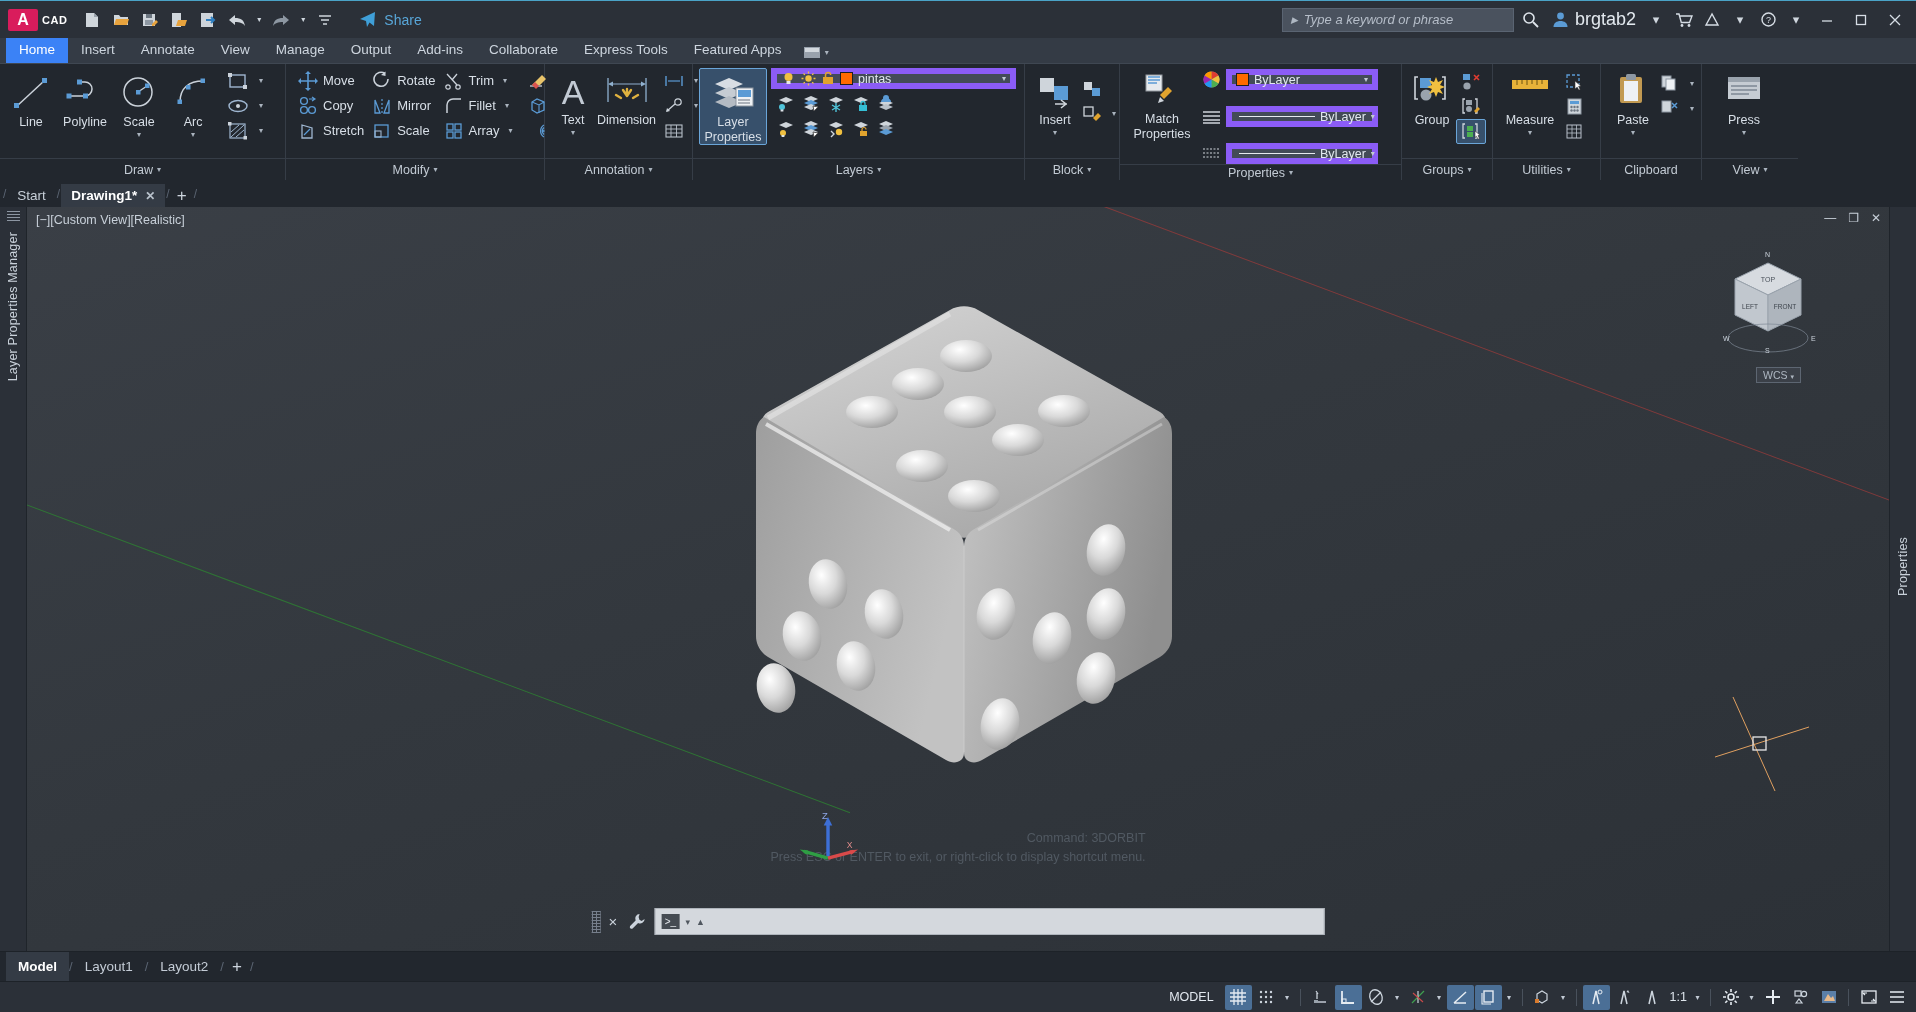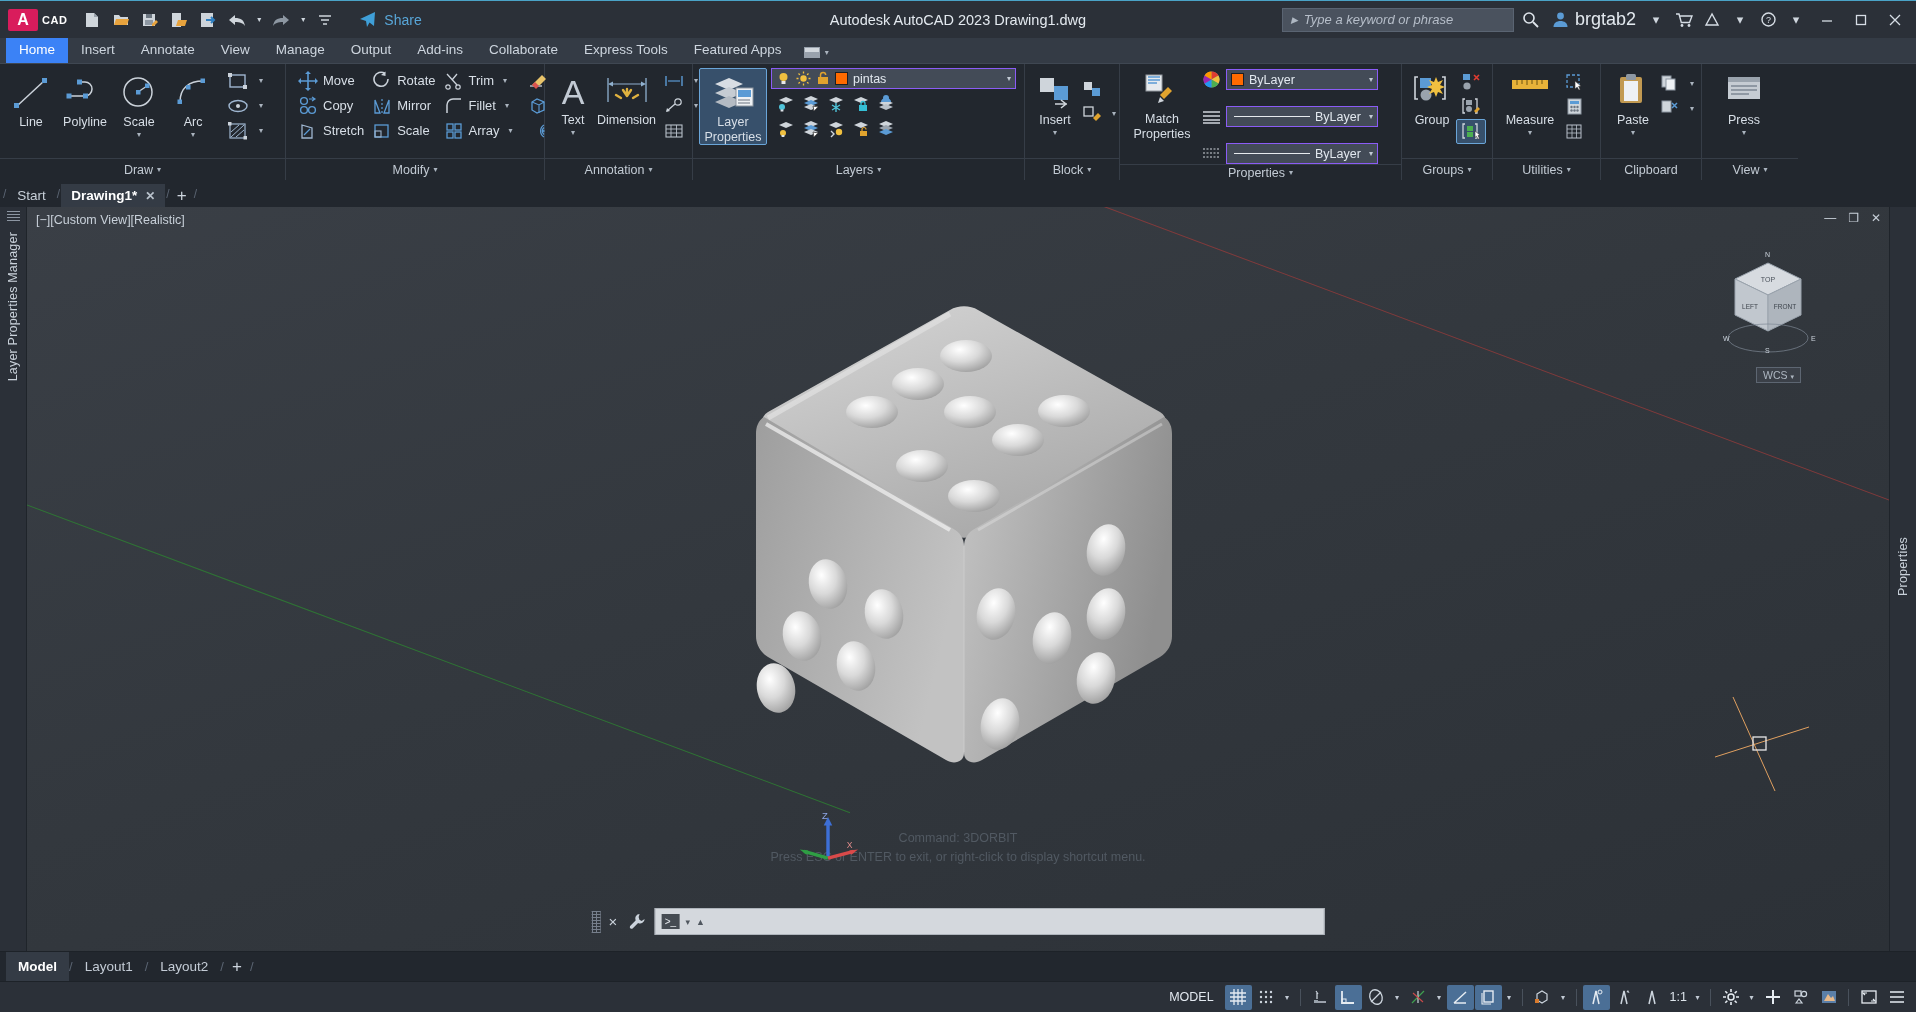--- a/index.html
+++ b/index.html
@@ -74,21 +74,21 @@
 
   .smallrow{ display:flex; align-items:center; gap:5px; height:25px; padding:0 4px; cursor:pointer; border-radius:2px;}
   .smallrow .lbl{ font-size:13px; color:#d8dfe7; }
   .smallcol{ display:flex; flex-direction:column; }
   .caret{ font-size:8px; color:#aab3be; width:12px; text-align:center; }
 
   .iconcell{ width:30px;height:25px;display:flex;align-items:center;justify-content:center;cursor:pointer;border-radius:2px;}
 
   
   .combo{
-    height:21px;background:#434b57;border:1px solid #8b5cf6;display:flex;align-items:center;
+    height:21px;background:#434b57;border:6px solid #8b5cf6;display:flex;align-items:center;
     gap:5px;padding:0 4px;cursor:pointer;
   }
   .combo .txt{ font-size:12.5px;color:#e2e8ef;flex:1; }
   .combo .dd{ font-size:8px;color:#c2cad4; margin-left:auto;}
   .swatch{ width:13px;height:13px;border:1px solid #1b1f25; }
 
   .lingrid{ display:grid; grid-template-columns:repeat(5,25px); grid-auto-rows:25px; }
 
   
   .filetabs{ height:27px;background:#22272e;display:flex;align-items:flex-end;flex:0 0 27px;padding-left:2px;}
@@ -136,21 +136,21 @@
   }
   .cube{ position:absolute; right:66px; top:38px; width:110px;height:110px; z-index:7;}
   .wcs{
     position:absolute;right:88px;top:160px;font-size:10.5px;color:#aeb7c2;border:1px solid #5d6672;
     padding:1px 6px; background:#3b4048; cursor:pointer;
   }
   .crosshair{ position:absolute; right:80px; bottom:160px; width:94px;height:94px; z-index:5;}
   .ucs{ position:absolute; left:50%; bottom:86px; width:70px;height:60px; margin-left:-165px; z-index:6;}
   .cmdecho{
     position:absolute; left:50%; bottom:84px; transform:translateX(-50%);
-    font-size:12.5px; color:#515962; z-index:4; text-align:center; white-space:nowrap;
+    font-size:12.5px; color:#515962; z-index:4; text-align:right; white-space:nowrap;
   }
   .cmdecho div{ line-height:19px; }
 
   
   .cmdbar{
     position:absolute; left:50%; bottom:16px; transform:translateX(-50%);
     display:flex;align-items:center;gap:6px; z-index:9;
   }
   .cmdgrip{ width:9px;height:22px;background:
     repeating-linear-gradient(to bottom,#7e8794 0 1px,transparent 1px 3px),
@@ -252,21 +252,20 @@
           </svg>
       </div>
       <div class="share">
         <svg width="19" height="19" viewBox="0 0 19 19">
             <path d="M17 2L2 9l6 2 1 6 2.5-4.5L16 16z" fill="#3f9fd8"></path>
           </svg>
         <span class="share-txt">Share</span>
       </div>
     </div>
 
-    <div class="title-center">Autodesk AutoCAD 2023   Drawing1.dwg</div>
 
     <div class="title-right">
       <div class="searchbox">
         <span class="search-caret">▶</span>
         <span>Type a keyword or phrase</span>
       </div>
       <div class="mag">
         <svg width="17" height="17" viewBox="0 0 17 17">
             <circle cx="7" cy="7" r="5" stroke="#dfe5ec" stroke-width="1.6" fill="none"></circle>
             <path d="M11 11l5 5" stroke="#dfe5ec" stroke-width="1.8"></path>

